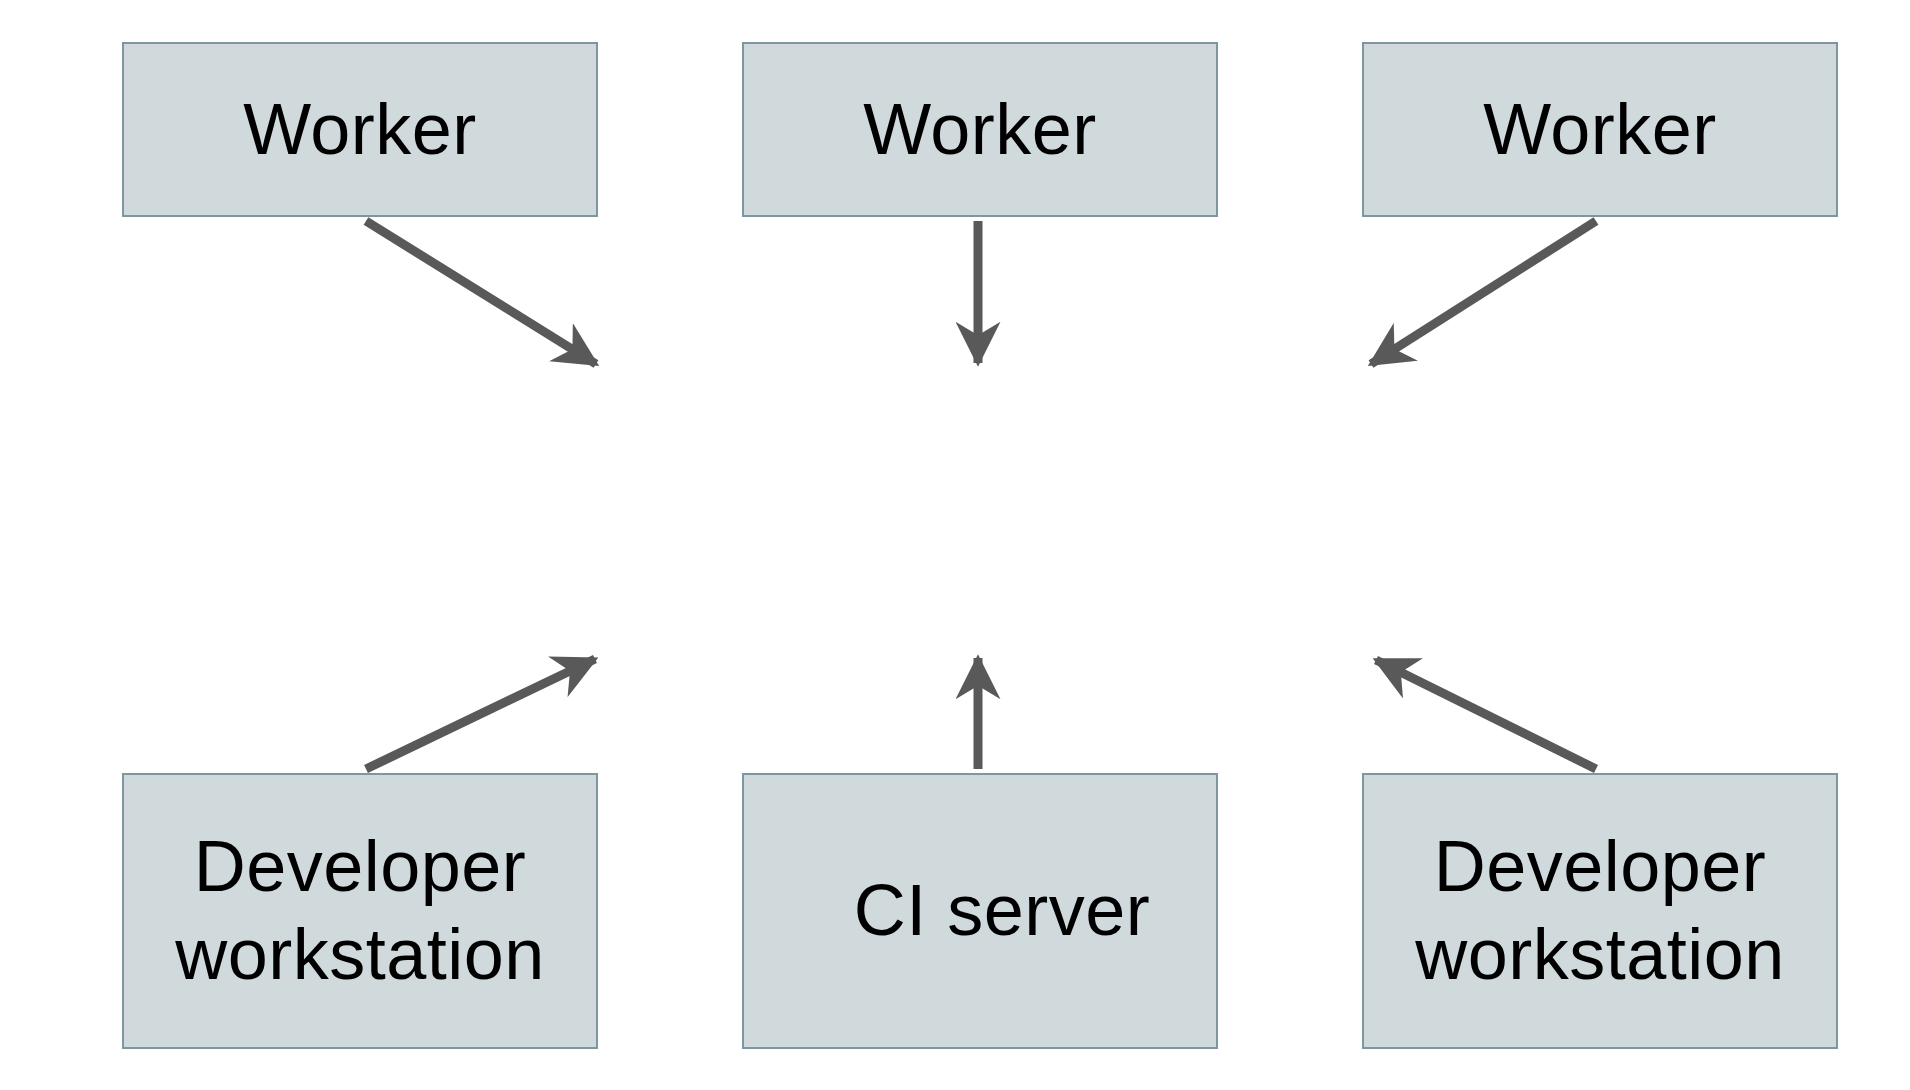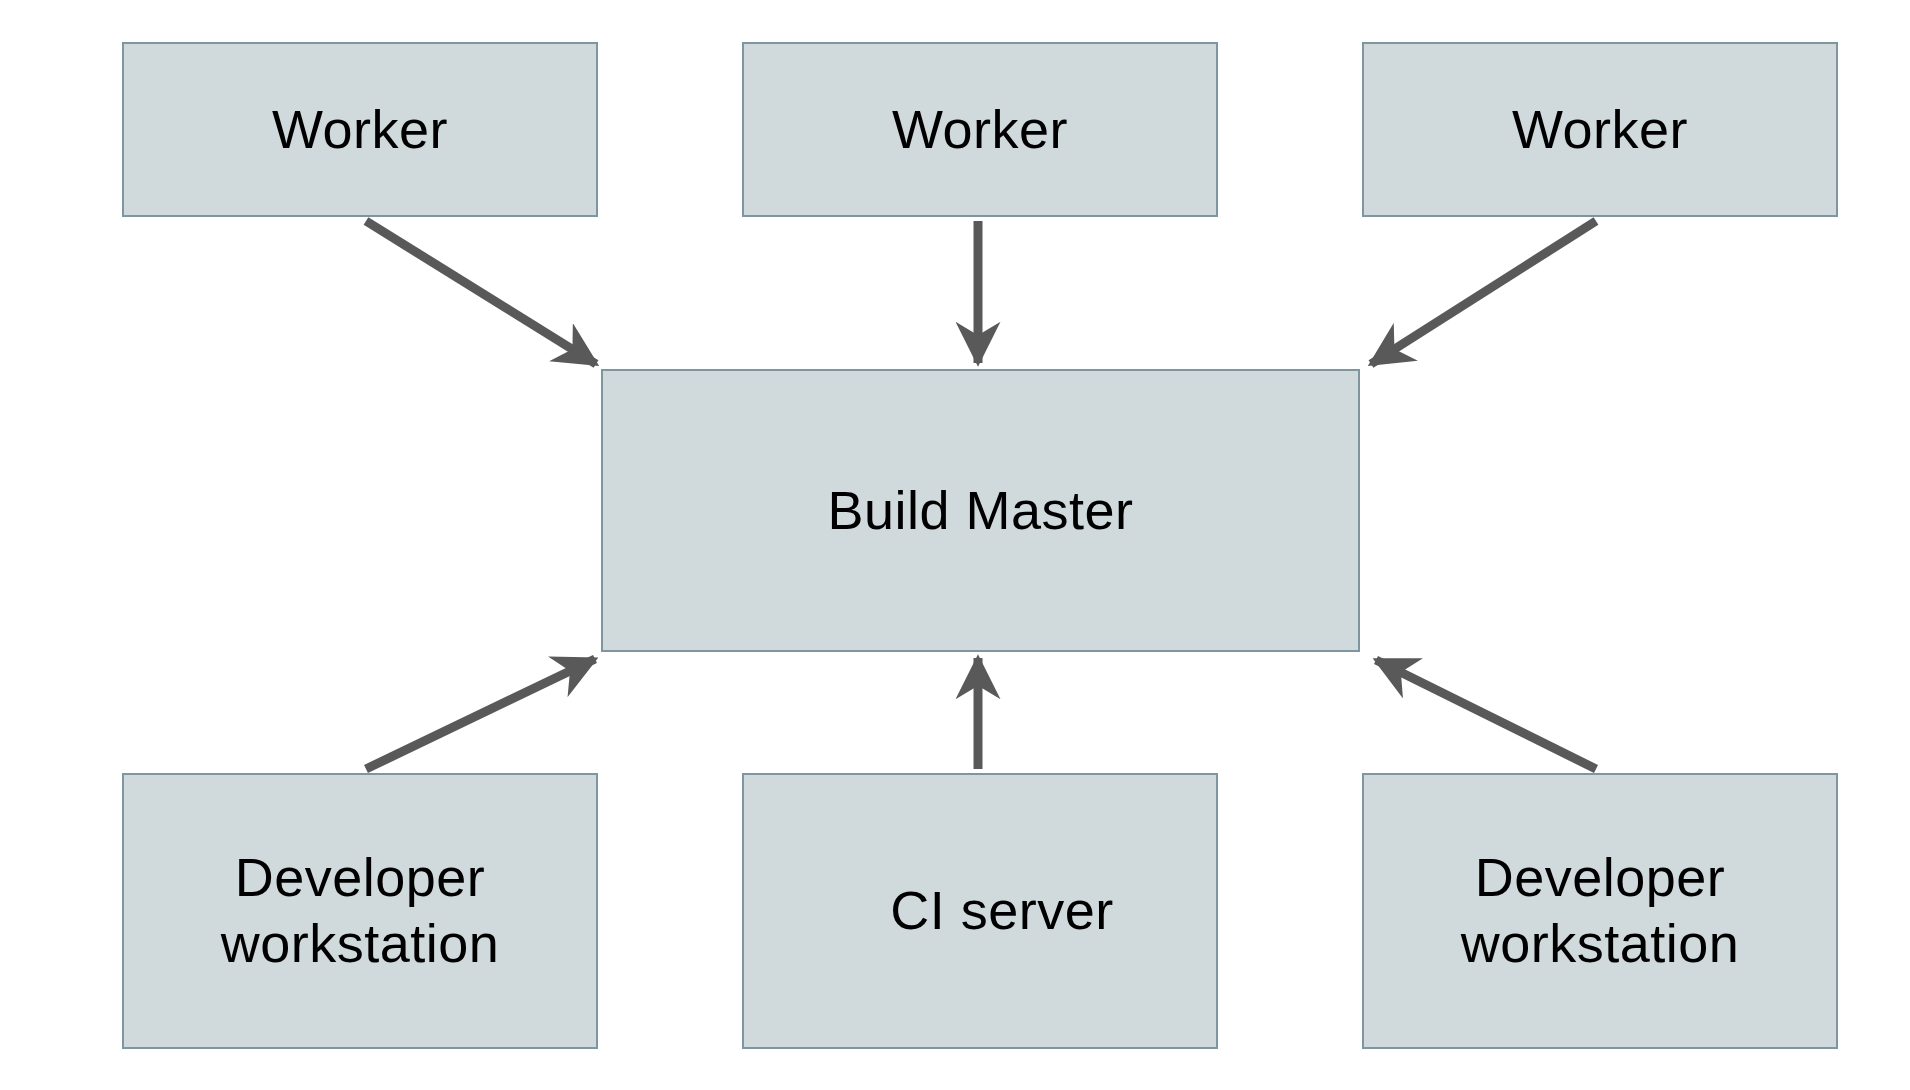--- a/index.html
+++ b/index.html
@@ -25,21 +25,21 @@
   .node {
     position: absolute;
     box-sizing: border-box;
     border: 2px solid #7f959f;
     background: #d0d9dc;
     display: flex;
     align-items: center;
     justify-content: center;
     text-align: center;
     color: #000000;
-    font-size: 54px;
+    font-size: 72px;
     line-height: 1.22;
     letter-spacing: 0.5px;
   }
   .node .label {
     display: block;
     padding: 0 10px;
     max-width: 100%;
   }
   
   #n-worker-left    { left: 122px;  top: 42px;  width: 476px; height: 175px; }
@@ -80,23 +80,20 @@
   </div>
 
   <div class="node" id="n-worker-center" style="background-color: rgb(208, 217, 220); border-color: rgb(127, 149, 159); color: rgb(0, 0, 0);">
     <span class="label">Worker</span>
   </div>
 
   <div class="node" id="n-worker-right" style="background-color: rgb(208, 217, 220); border-color: rgb(127, 149, 159); color: rgb(0, 0, 0);">
     <span class="label">Worker</span>
   </div>
 
-  <div class="node" id="n-build-master" style="background-color: rgb(208, 217, 220); border-color: rgb(127, 149, 159); color: rgb(0, 0, 0);">
-    <span class="label">Build Master</span>
-  </div>
 
   <div class="node" id="n-devws-left" style="background-color: rgb(208, 217, 220); border-color: rgb(127, 149, 159); color: rgb(0, 0, 0);">
     <span class="label">Developer workstation</span>
   </div>
 
   <div class="node" id="n-ci-server" style="background-color: rgb(208, 217, 220); border-color: rgb(127, 149, 159); color: rgb(0, 0, 0);">
     <span class="label">CI server</span>
   </div>
 
   <div class="node" id="n-devws-right" style="background-color: rgb(208, 217, 220); border-color: rgb(127, 149, 159); color: rgb(0, 0, 0);">

